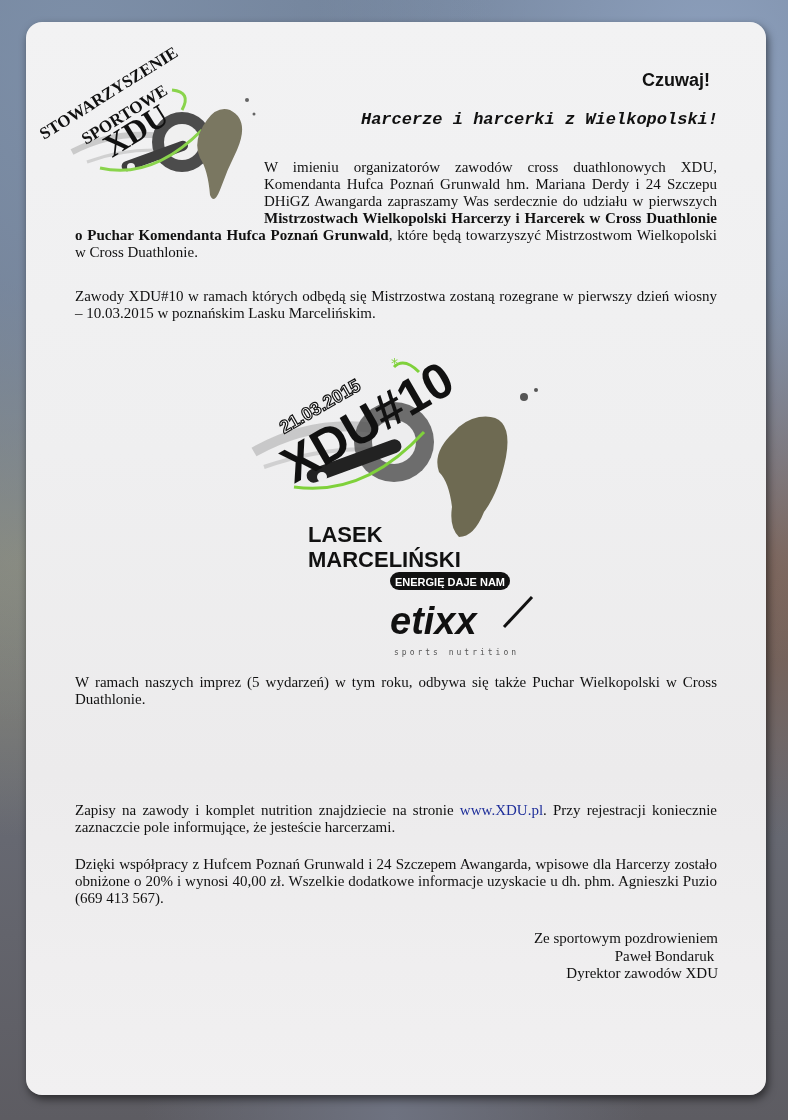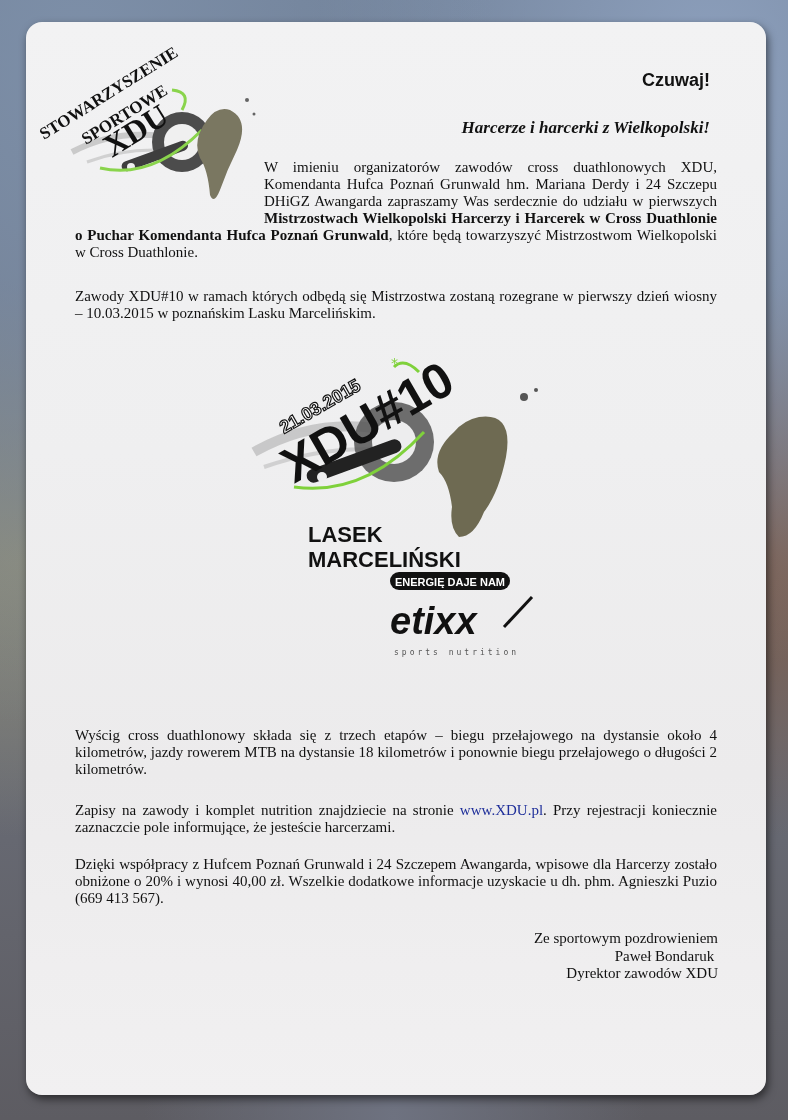--- a/index.html
+++ b/index.html
@@ -23,22 +23,22 @@
   }
   .logo1 { position: absolute; left: 6px; top: 8px; width: 232px; height: 185px; }
   .logo2 { position: absolute; left: 218px; top: 320px; width: 300px; height: 330px; }
   .h1 {
     position: absolute; right: 48px; top: 40px;
     font-family: "Liberation Sans", "DejaVu Sans", sans-serif;
     font-weight: bold; font-size: 18px; margin: 8px;
   }
   .h2 {
     position: absolute; right: 48px; top: 88px;
-    font-family: Liberation Serif, serif;
-    font-weight: bold; font-style: italic; font-size: 17px; margin: 8px;
+    font-family: Liberation Mono, monospace;
+    font-weight: bold; font-style: italic; font-size: 17px; margin: 0;
   }
   .p {
     position: absolute; left: 49px; width: 642px;
     font-size: 15px; line-height: 17px; text-align: justify; margin: 0;
   }
   .float-spacer { float: left; width: 189px; height: 53px; }
   a.link { color: #1f2f9a; text-decoration: none; }
   .sign {
     position: absolute; right: 48px; top: 908px; text-align: right;
     font-size: 15px; line-height: 17.6px;
@@ -99,21 +99,21 @@
       <text x="64" y="200" font-size="22">LASEK</text>
       <text x="64" y="225" font-size="22">MARCELIŃSKI</text>
     </g>
     <rect x="146" y="230" width="120" height="18" rx="9" fill="#111"></rect>
     <text x="206" y="244" font-size="11" text-anchor="middle" fill="#fff" font-weight="bold" font-family="Liberation Sans, DejaVu Sans, sans-serif">ENERGIĘ DAJE NAM</text>
     <text x="146" y="292" font-size="38" font-weight="bold" font-style="italic" fill="#111" font-family="Liberation Sans, DejaVu Sans, sans-serif">etixx</text>
     <path d="M260 285 L288 255" stroke="#111" stroke-width="3"></path>
     <text x="150" y="313" font-size="8" letter-spacing="3" fill="#555" font-family="DejaVu Sans Mono, monospace">sports nutrition</text>
   </svg>
 
-  <p class="p" style="top:705px;">Wyścig cross duathlonowy składa się z trzech etapów – biegu przełajowego na dystansie około 4 kilometrów, jazdy rowerem MTB na dystansie 18 kilometrów i ponownie biegu przełajowego o długości 2 kilometrów.</p>
+  <p class="p" style="top:652px;">W ramach naszych imprez (5 wydarzeń) w tym roku, odbywa się także Puchar Wielkopolski w Cross Duathlonie.</p>
 
   <p class="p" style="top:780px;">
     <span>Zapisy na zawody i komplet nutrition znajdziecie na stronie </span><a class="link">www.XDU.pl</a><span>. Przy rejestracji koniecznie zaznaczcie pole informujące, że jesteście harcerzami.</span>
   </p>
 
   <p class="p" style="top:834px;">Dzięki współpracy z Hufcem Poznań Grunwald i 24 Szczepem Awangarda, wpisowe dla Harcerzy zostało obniżone o 20% i wynosi 40,00 zł. Wszelkie dodatkowe informacje uzyskacie u dh. phm. Agnieszki Puzio (669 413 567).</p>
 
   <div class="sign">
     <div>Ze sportowym pozdrowieniem</div>
     <div>Paweł Bondaruk </div>

